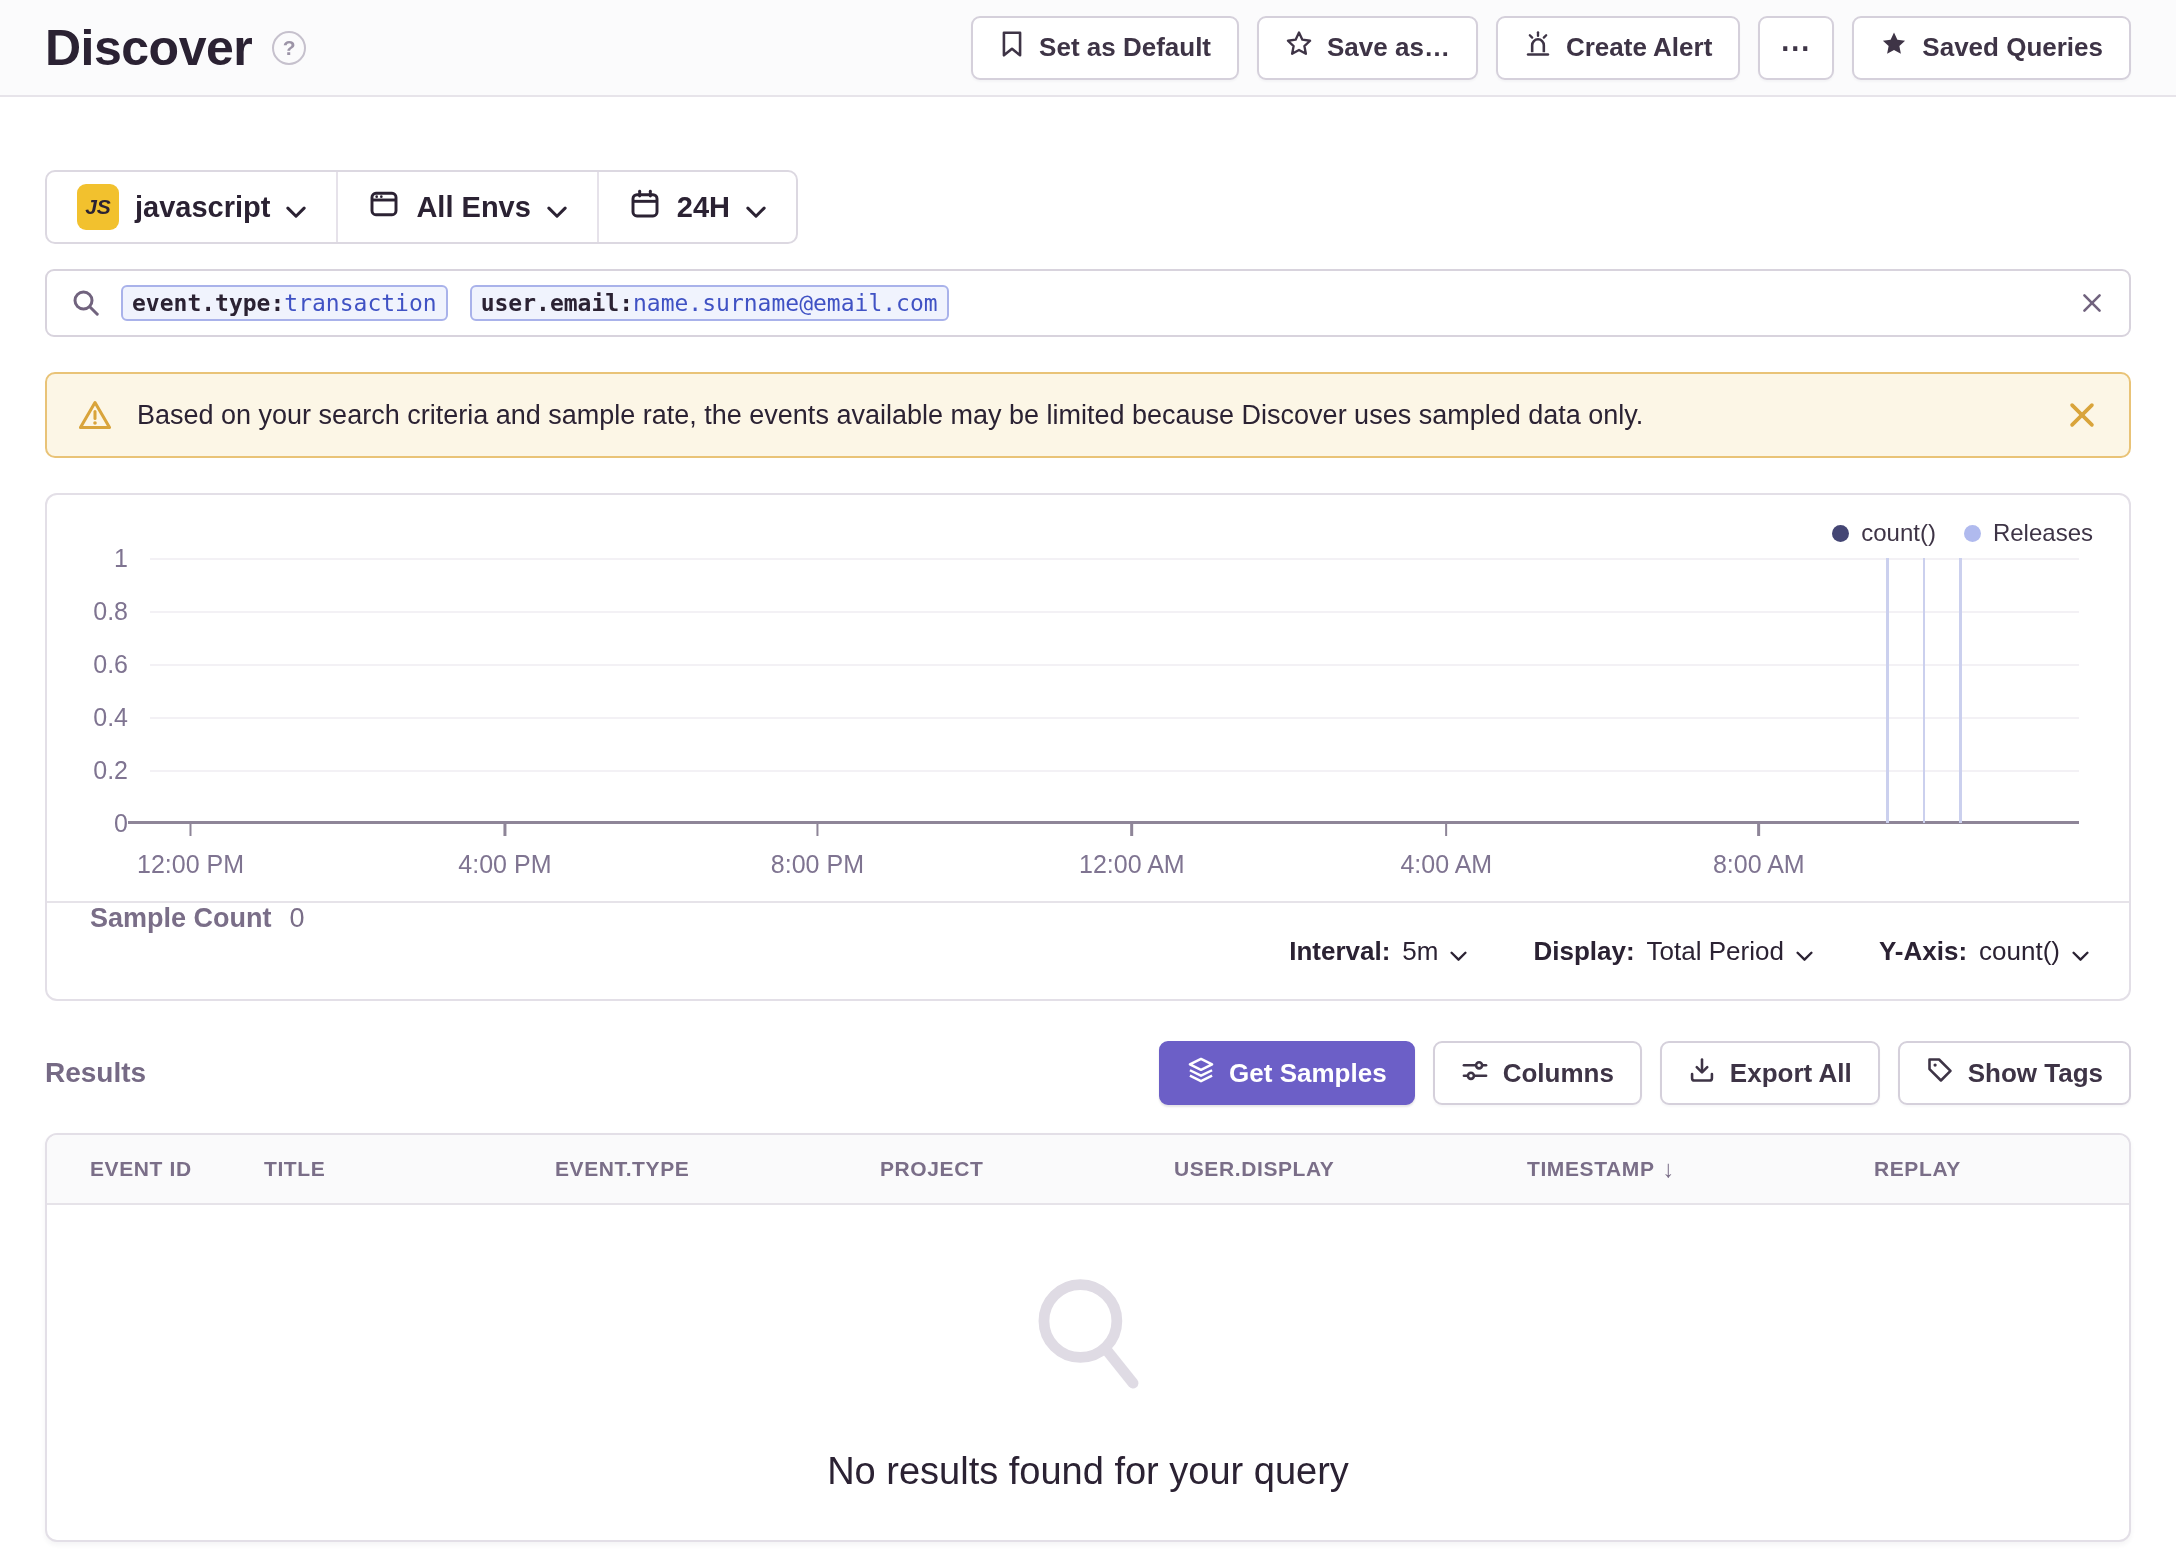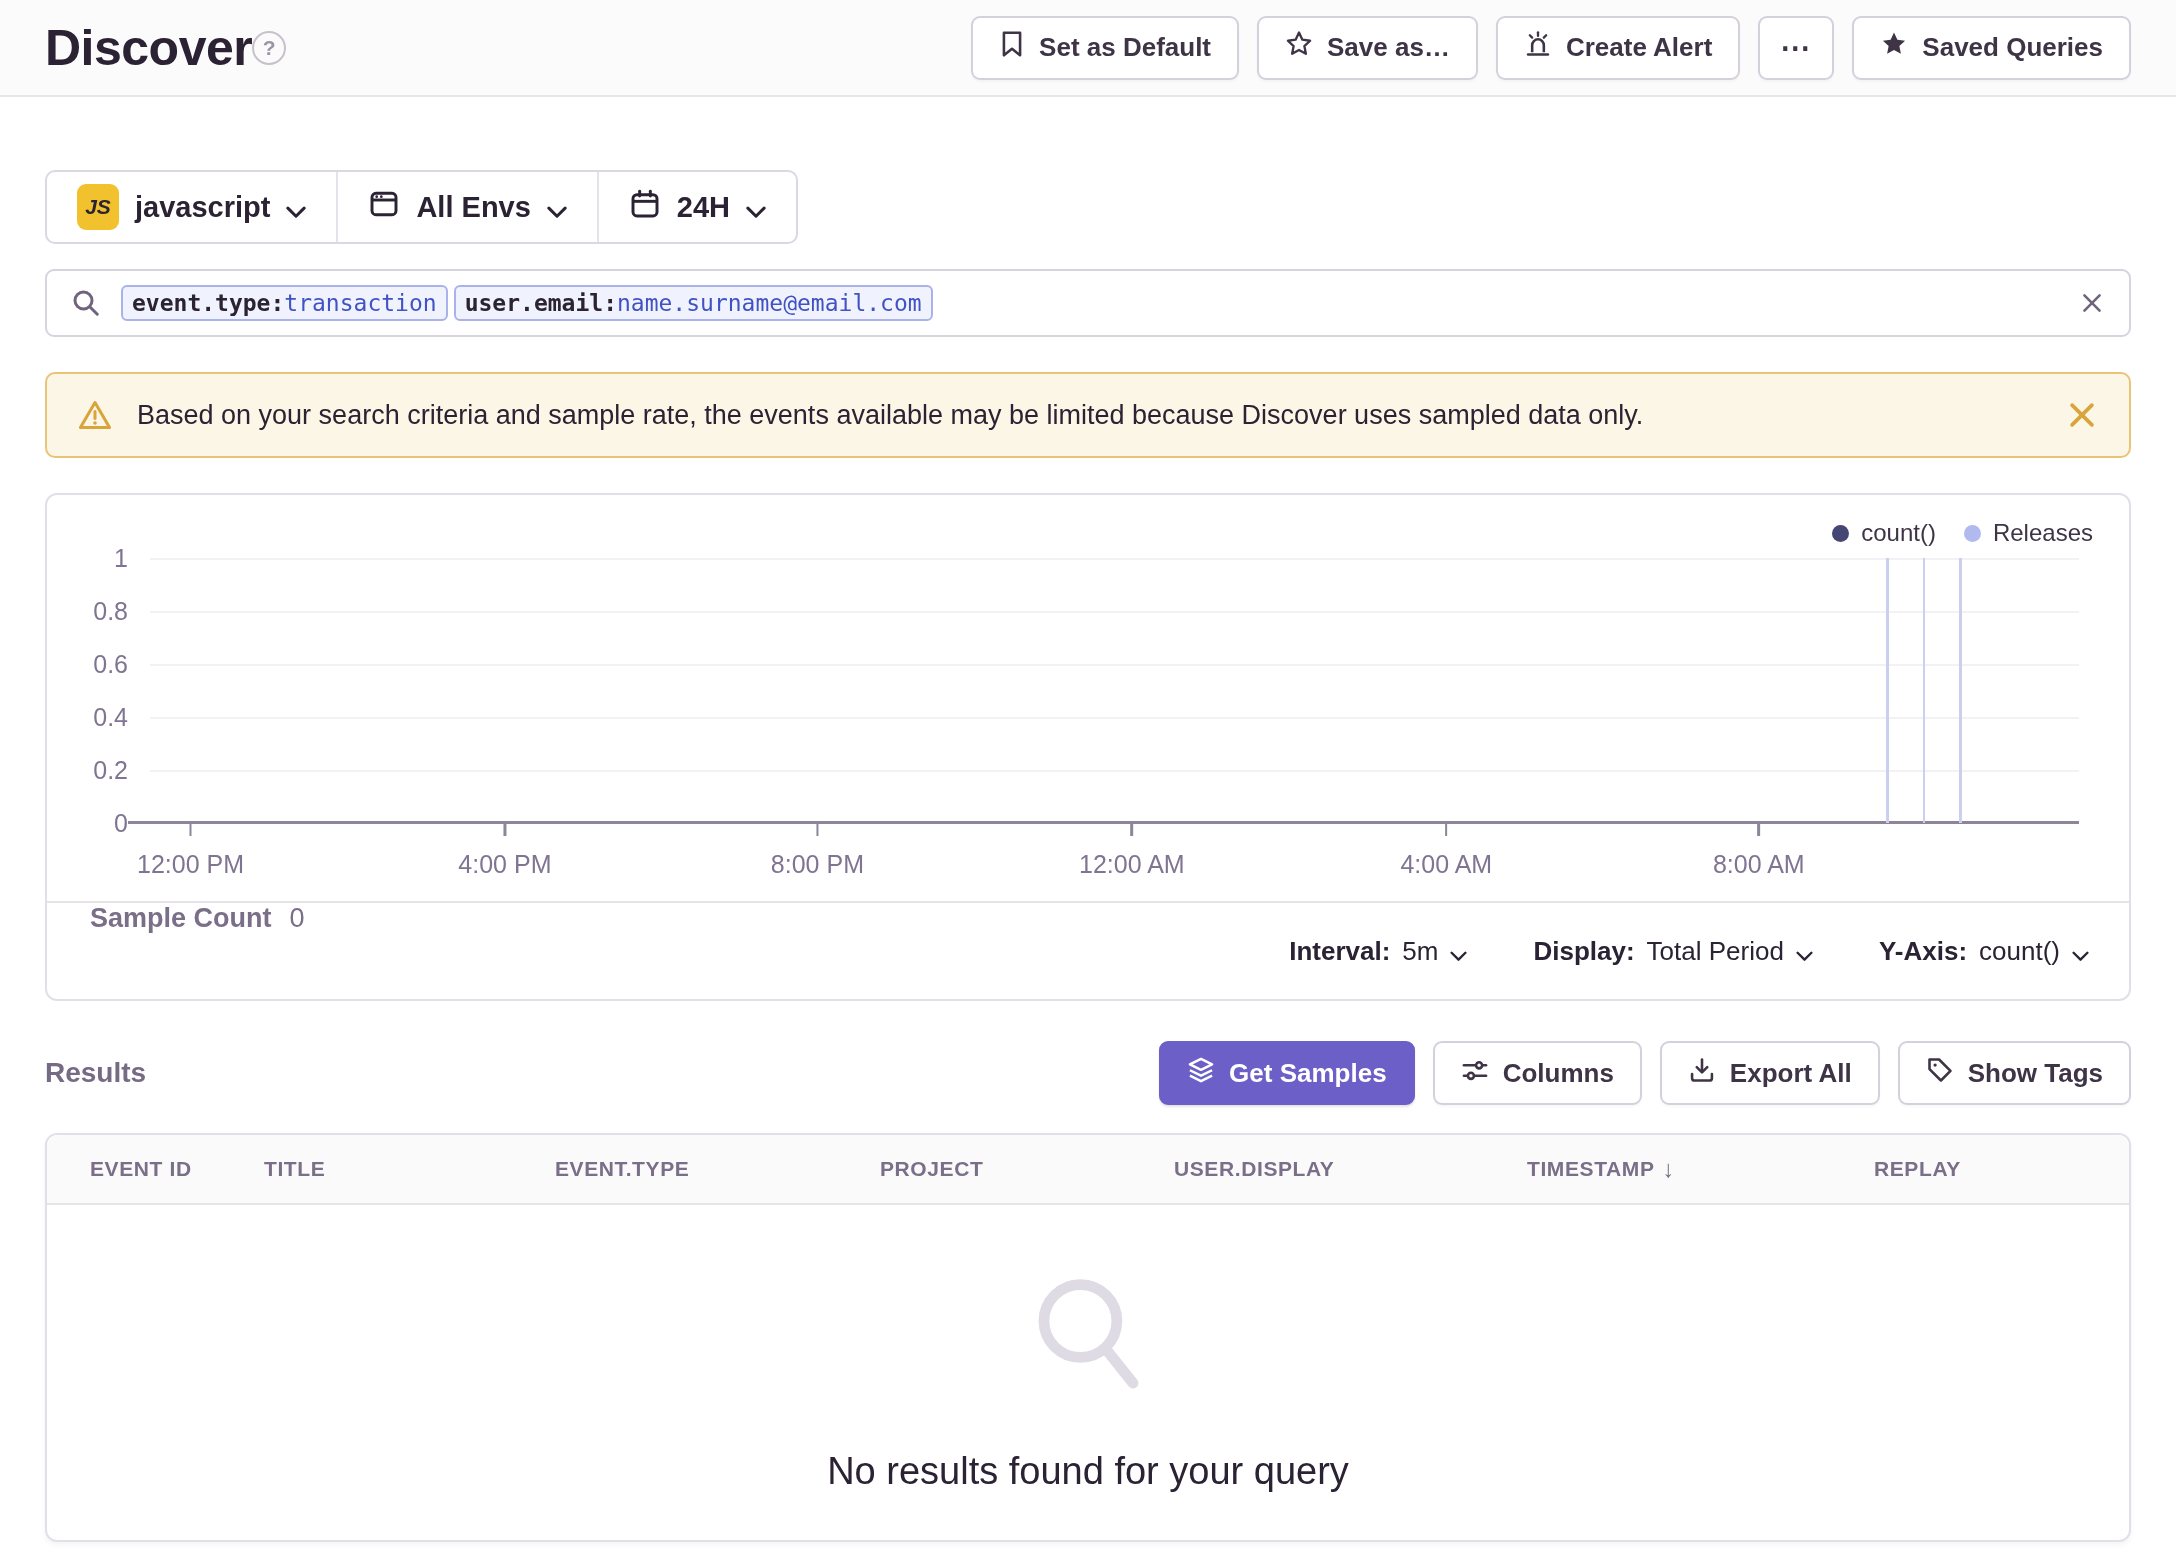--- a/index.html
+++ b/index.html
@@ -1,21 +1,21 @@
 <!DOCTYPE html>
 <html><head>
 <meta charset="utf-8">
 <style>
   * { margin:0; padding:0; box-sizing:border-box; }
   html,body { width:2176px; height:1562px; background:#fff; font-family:"Liberation Sans",sans-serif; color:#2B2233; overflow:hidden; }
 
   
   .app-header { height:97px; background:#FBFBFC; border-bottom:2px solid #E7E4EA;
     display:flex; align-items:center; justify-content:space-between; padding:0 45px; }
-  .title-wrap { display:flex; align-items:center; }
+  .title-wrap { display:flex; align-items:center; gap:20px; }
   .page-title { font-size:50px; font-weight:700; letter-spacing:-0.5px; }
   .help-badge { width:34px; height:34px; border:2.5px solid #C6C1CD; border-radius:50%;
     color:#9C94A7; font-size:21px; font-weight:700; display:flex; align-items:center; justify-content:center; }
   .header-actions { display:flex; gap:18px; }
   .btn { display:inline-flex; align-items:center; gap:14px; height:64px; padding:0 26px;
     background:#fff; border:2px solid #D5D0DB; border-radius:9px; font-size:26px; font-weight:700;
     color:#3E3446; cursor:pointer; box-shadow:0 2px 2px rgba(43,34,51,0.03); white-space:nowrap; }
   .btn svg { flex:0 0 auto; }
   .btn-ellipsis { padding:0 20px; font-size:30px; letter-spacing:2px; font-weight:700; }
 
@@ -25,21 +25,21 @@
     border:2px solid #DCD8E1; border-radius:10px; background:#fff; }
   .filter-seg { display:flex; align-items:center; gap:16px; padding:0 30px; font-size:29px; font-weight:700; }
   .filter-seg + .filter-seg { border-left:2px solid #E6E2EA; }
   .js-badge { width:42px; height:46px; border-radius:9px; background:#F2C12E; color:#2B2233;
     font-size:21px; font-weight:700; display:flex; align-items:center; justify-content:center; font-style:italic; }
   .chev { margin-top:4px; }
 
   
   .search-bar { margin-top:25px; height:68px; border:2px solid #D8D3DD; border-radius:9px;
     display:flex; align-items:center; padding:0 24px; gap:20px; background:#fff; }
-  .search-tokens { display:flex; gap:6px; flex:1; }
+  .search-tokens { display:flex; gap:22px; flex:1; }
   .token { font-family:"DejaVu Sans Mono",monospace; font-size:23px; background:#F0F3FD;
     border:2px solid #A9B2EA; border-radius:6px; padding:3px 9px; white-space:nowrap; }
   .token .tkey { color:#2B2233; font-weight:700; }
   .token .tval { color:#4052C4; }
 
   
   .warning { margin-top:35px; min-height:86px; background:#FCF6E6; border:2px solid #E9C377;
     border-radius:10px; display:flex; align-items:center; gap:24px; padding:0 30px; }
   .warning-text { font-size:27px; color:#2B2233; flex:1; }
   .warning-close { color:#D9A43B; cursor:pointer; display:flex; }

